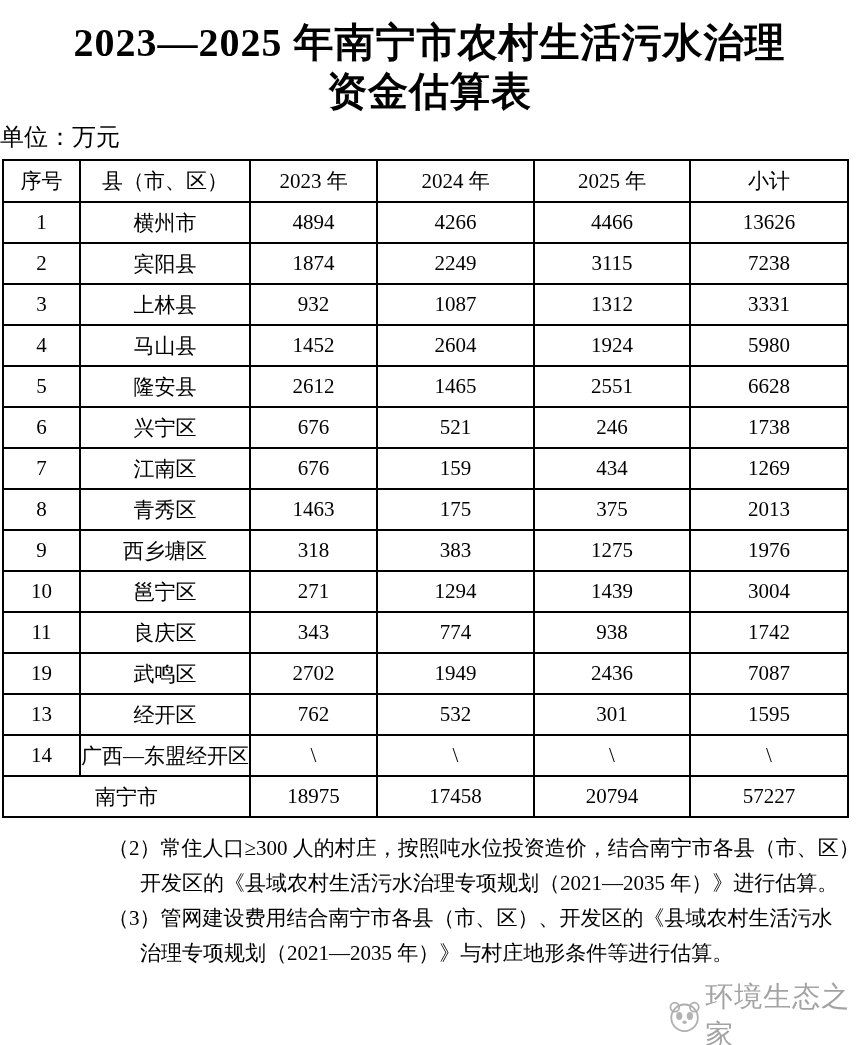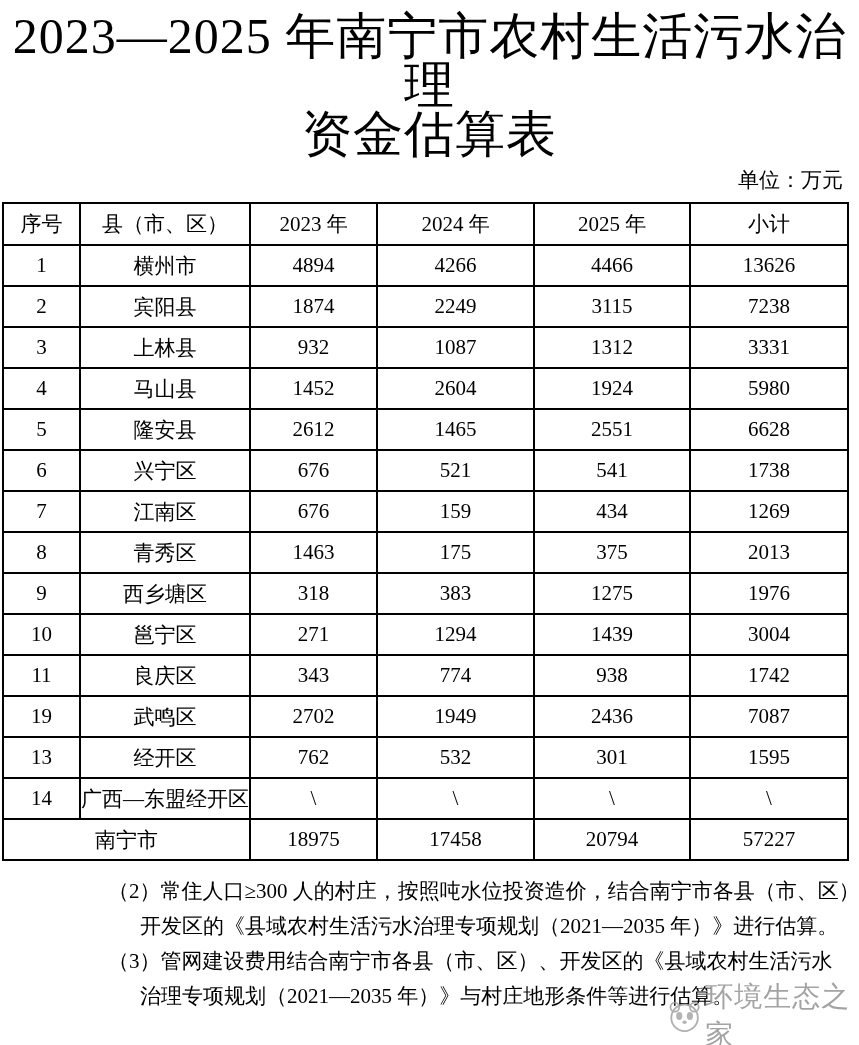--- a/index.html
+++ b/index.html
@@ -10,30 +10,30 @@
     font-family: "Liberation Serif", "DejaVu Serif", serif;
   }
   .page {
     position: relative;
     width: 859px;
     height: 1045px;
     overflow: hidden;
     background: #ffffff;
   }
   .title-block {
-    padding-top: 12px;
+    padding-top: 18px;
     text-align: center;
-    font-weight: normal;
-    font-size: 50px;
+    font-weight: bold;
+    font-size: 40px;
     line-height: 49px;
     letter-spacing: 1px;
   }
   .unit-line {
-    text-align: right;
-    font-size: 21px;
+    text-align: left;
+    font-size: 24px;
     line-height: 26px;
     margin: 8px 16px 9px 0;
   }
   table.est-table {
     border-collapse: collapse;
     table-layout: fixed;
     margin-left: 2px;
     width: 845px;
   }
   table.est-table th,
@@ -147,21 +147,21 @@
           <td>2612</td>
           <td>1465</td>
           <td>2551</td>
           <td>6628</td>
         </tr>
         <tr>
           <td>6</td>
           <td>兴宁区</td>
           <td>676</td>
           <td>521</td>
-          <td>541</td>
+          <td>246</td>
           <td>1738</td>
         </tr>
         <tr>
           <td>7</td>
           <td>江南区</td>
           <td>676</td>
           <td>159</td>
           <td>434</td>
           <td>1269</td>
         </tr>

